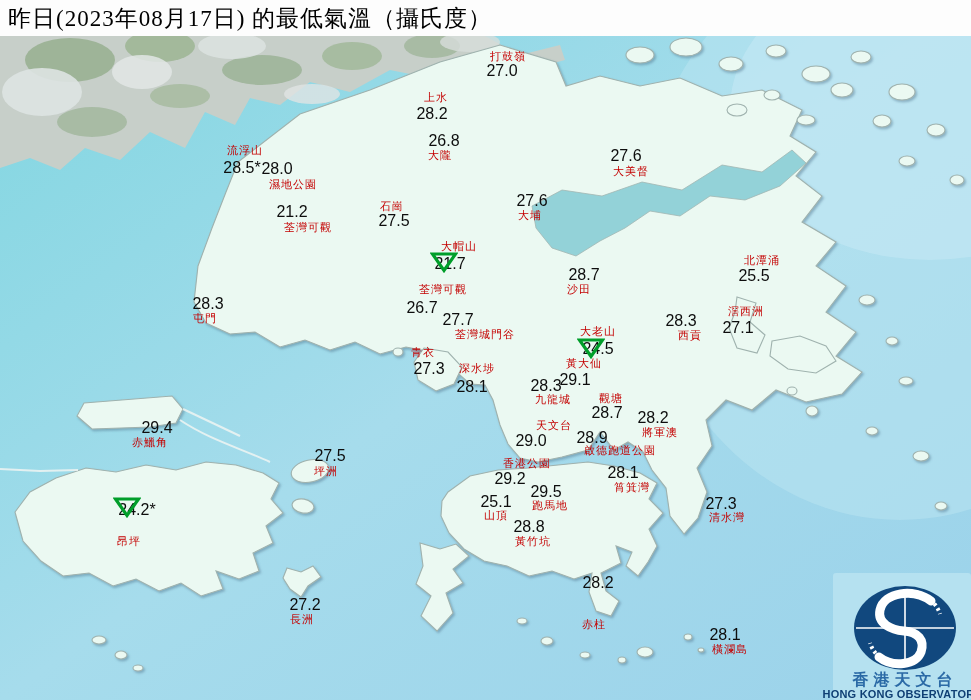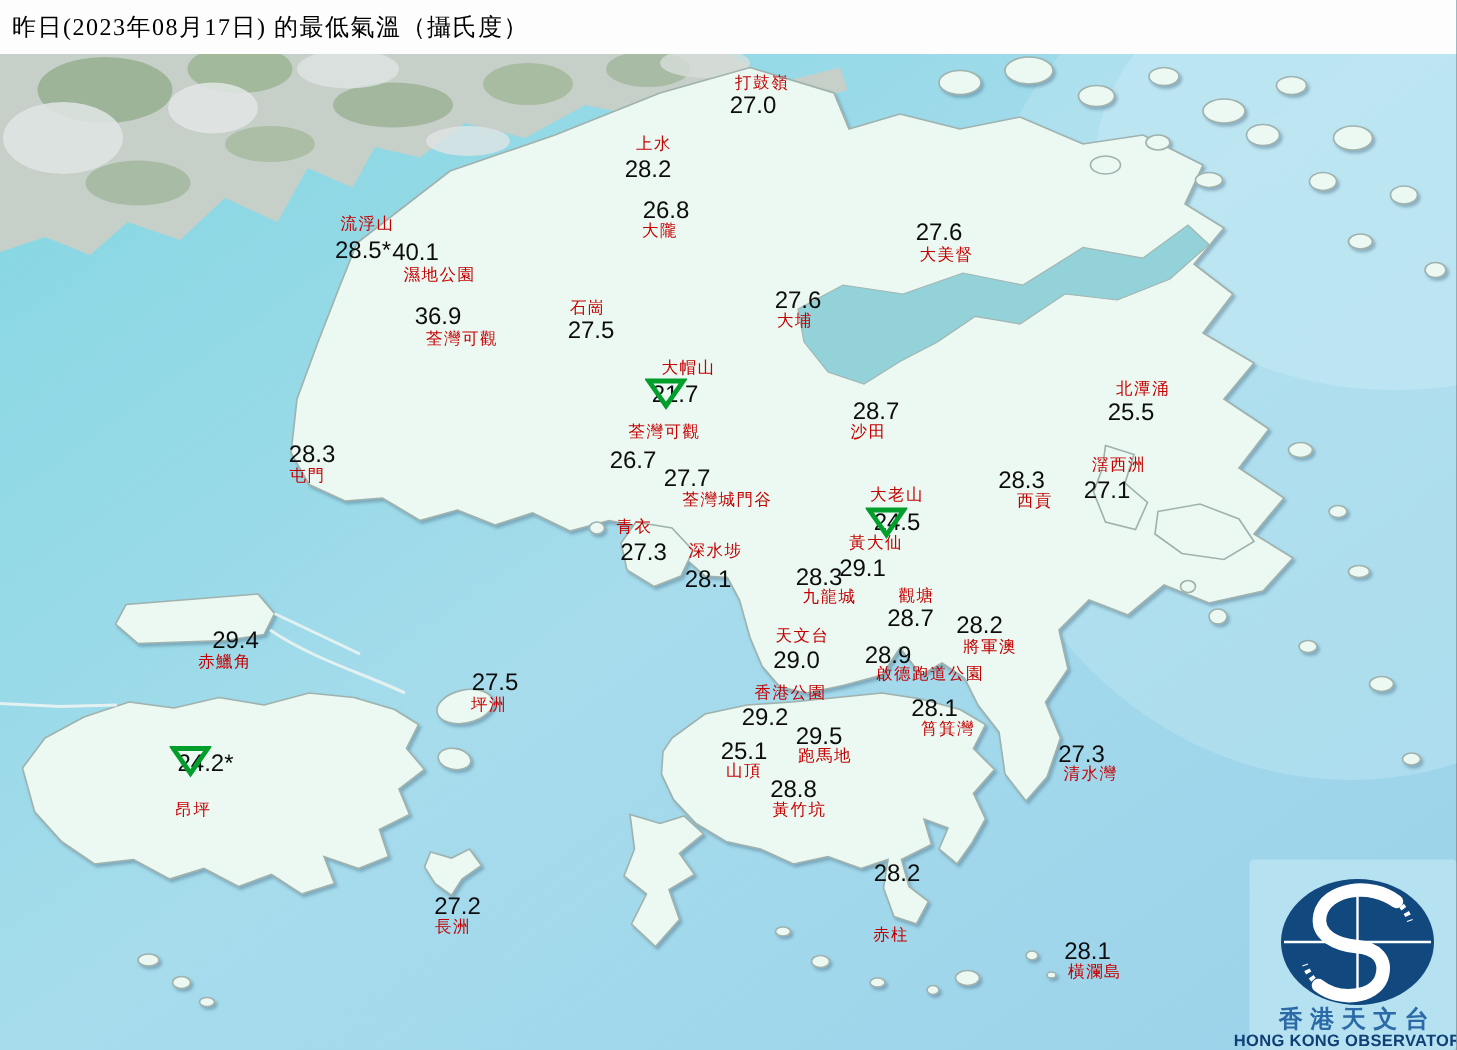--- a/index.html
+++ b/index.html
@@ -1,21 +1,21 @@
 <!DOCTYPE html>
 <html><head>
 <meta charset="utf-8">
 <style>
   html,body{margin:0;padding:0;background:#666;}
   .screen{position:relative;width:971px;height:700px;overflow:hidden;
     font-family:"Liberation Sans",sans-serif;background:#9ad5e5;}
   #mapsvg{position:absolute;left:0;top:0;}
   .titlebar{position:absolute;left:0;top:0;width:100%;height:36px;background:#fdfdfd;
     z-index:6;display:flex;align-items:center;box-sizing:border-box;padding-left:8px;}
-  .titlebar .t{font-family:"Liberation Serif","DejaVu Serif",serif;font-size:16px;
+  .titlebar .t{font-family:"Liberation Serif","DejaVu Serif",serif;font-size:23px;
     color:#000;letter-spacing:1px;white-space:nowrap;}
   .st-name{position:absolute;transform:translate(-50%,-50%);color:#c40000;
     font-size:11px;font-family:"Liberation Serif","DejaVu Serif",serif;
     white-space:nowrap;z-index:3;letter-spacing:1px;line-height:1;}
   .st-val{position:absolute;transform:translate(-50%,-50%);color:#0d0d0d;
     font-size:16px;font-family:"Liberation Sans",sans-serif;
     white-space:nowrap;z-index:3;line-height:1;}
   .marker{position:absolute;transform:translate(-50%,-50%);z-index:4;line-height:0;}
   .logo-cn{position:absolute;transform:translate(-50%,-50%);color:#2b6aa6;
     font-weight:bold;font-size:16px;letter-spacing:5px;z-index:5;
@@ -143,23 +143,23 @@
   <div id="stations">
       <div class="st-name" style="left: 508px; top: 56px;">打鼓嶺</div>
       <div class="st-val" style="left: 502px; top: 71px;">27.0</div>
       <div class="st-name" style="left: 436px; top: 97px;">上水</div>
       <div class="st-val" style="left: 432px; top: 114px;">28.2</div>
       <div class="st-name" style="left: 440px; top: 155px;">大隴</div>
       <div class="st-val" style="left: 444px; top: 141px;">26.8</div>
       <div class="st-name" style="left: 245px; top: 150px;">流浮山</div>
       <div class="st-val" style="left: 242px; top: 168px;">28.5*</div>
       <div class="st-name" style="left: 293px; top: 184px;">濕地公園</div>
-      <div class="st-val" style="left: 277px; top: 169px;">40.1</div>
+      <div class="st-val" style="left: 277px; top: 169px;">28.0</div>
       <div class="st-name" style="left: 308px; top: 227px;">荃灣可觀</div>
-      <div class="st-val" style="left: 292px; top: 212px;">36.9</div>
+      <div class="st-val" style="left: 292px; top: 212px;">21.2</div>
       <div class="st-name" style="left: 392px; top: 206px;">石崗</div>
       <div class="st-val" style="left: 394px; top: 221px;">27.5</div>
       <div class="st-name" style="left: 631px; top: 171px;">大美督</div>
       <div class="st-val" style="left: 626px; top: 156px;">27.6</div>
       <div class="st-name" style="left: 530px; top: 215px;">大埔</div>
       <div class="st-val" style="left: 532px; top: 201px;">27.6</div>
       <div class="marker" style="left: 444px; top: 262px;"><svg width="28" height="23" viewBox="0 0 28 23">
           <polygon points="2.5,3.5 25.5,3.5 14,20" fill="none" stroke="#009e2a" stroke-width="3.2"></polygon>
         </svg></div>
       <div class="st-name" style="left: 459px; top: 246px;">大帽山</div>
@@ -188,21 +188,21 @@
       <div class="st-name" style="left: 477px; top: 368px;">深水埗</div>
       <div class="st-val" style="left: 472px; top: 387px;">28.1</div>
       <div class="st-name" style="left: 584px; top: 363px;">黃大仙</div>
       <div class="st-val" style="left: 575px; top: 380px;">29.1</div>
       <div class="st-name" style="left: 553px; top: 399px;">九龍城</div>
       <div class="st-val" style="left: 546px; top: 386px;">28.3</div>
       <div class="st-name" style="left: 611px; top: 398px;">觀塘</div>
       <div class="st-val" style="left: 607px; top: 413px;">28.7</div>
       <div class="st-name" style="left: 660px; top: 432px;">將軍澳</div>
       <div class="st-val" style="left: 653px; top: 418px;">28.2</div>
-      <div class="st-name" style="left: 535px; top: 425px;">天文台</div>
+      <div class="st-name" style="left: 554px; top: 425px;">天文台</div>
       <div class="st-val" style="left: 531px; top: 441px;">29.0</div>
       <div class="st-name" style="left: 620px; top: 450px;">啟德跑道公園</div>
       <div class="st-val" style="left: 592px; top: 438px;">28.9</div>
       <div class="st-name" style="left: 527px; top: 463px;">香港公園</div>
       <div class="st-val" style="left: 510px; top: 479px;">29.2</div>
       <div class="st-name" style="left: 632px; top: 487px;">筲箕灣</div>
       <div class="st-val" style="left: 623px; top: 473px;">28.1</div>
       <div class="st-name" style="left: 550px; top: 505px;">跑馬地</div>
       <div class="st-val" style="left: 546px; top: 492px;">29.5</div>
       <div class="st-name" style="left: 496px; top: 515px;">山頂</div>

